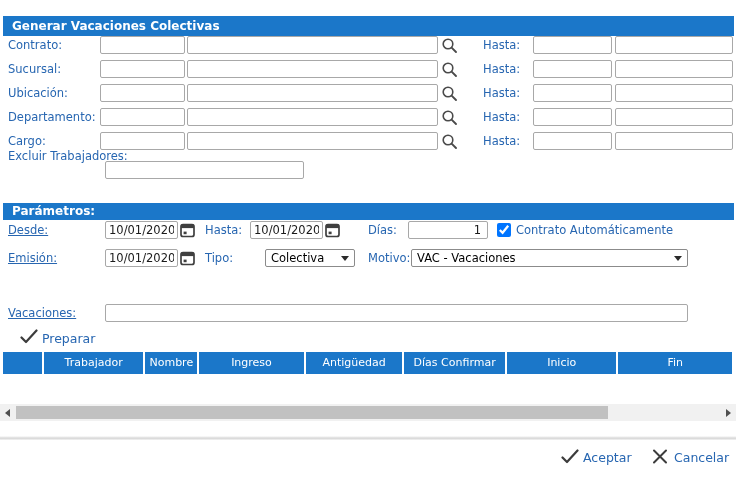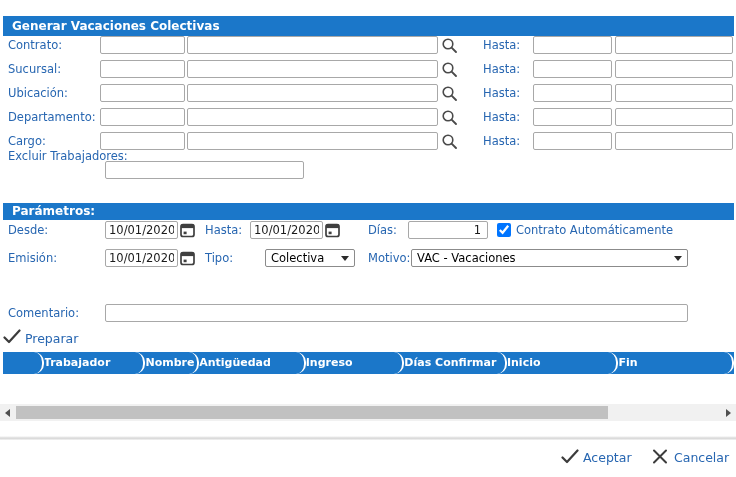--- a/index.html
+++ b/index.html
@@ -25,21 +25,21 @@
   .lrow .mag{position:absolute;left:441px;top:1px;width:17px;height:17px;cursor:pointer;}
   .lrow .l-hasta{left:483px;top:2px;}
   .lrow .i-hcode{left:533px;width:79px;}
   .lrow .i-hdesc{left:615px;width:118px;}
 
   
   .excl-label{left:8px;top:150px;width:92px;line-height:13px;}
   .excl-input{left:105px;top:161px;width:199px;}
 
   
-  .prow .p-label1{left:8px;top:2px;}
+  .prow .p-label1{left:8px;top:2px;text-decoration:underline;}
   .prow .i-date1{left:105px;width:73px;}
   .prow .cal1{position:absolute;left:180px;top:1px;}
   .prow .p-label2{left:205px;top:2px;}
   .prow .i-date2{left:250px;width:73px;}
   .prow .cal2{position:absolute;left:325px;top:1px;}
   .prow .p-label3{left:368px;top:2px;}
   .prow .i-dias{left:408px;width:80px;text-align:right;padding-right:6px;}
   .prow .chk{position:absolute;left:497px;top:2px;width:14px;height:14px;margin:0;}
   .prow .p-confirm{left:516px;top:2px;}
   .sel{position:absolute;top:0;height:18px;border:1px solid #8b8b8b;border-radius:2px;background:#fff;
@@ -47,27 +47,27 @@
   .sel .arrow{position:absolute;right:5px;top:6px;width:0;height:0;border-left:4px solid transparent;
        border-right:4px solid transparent;border-top:5px solid #2b2b2b;}
   .prow .sel-tipo{left:265px;width:90px;}
   .prow .sel-motivo{left:411px;width:277px;}
   .prow .a-code{left:105px;width:76px;}
   .prow .a-desc{left:185px;width:252px;}
   .prow .a-mag{position:absolute;left:441px;top:1px;width:17px;height:17px;cursor:pointer;}
   .prow .i-coment{left:105px;width:583px;}
 
   
-  .preparar{position:absolute;left:3px;top:329px;height:18px;cursor:pointer;}
+  .preparar{position:absolute;left:20px;top:329px;height:18px;cursor:pointer;}
   .preparar .txt{position:absolute;left:22px;top:2px;color:#2766b1;font-size:12.5px;white-space:nowrap;}
 
   
   .thead{position:absolute;left:3px;top:352px;width:731px;height:22px;display:flex;background:#1b77c9;}
-  .th{height:22px;line-height:22px;text-align:left;color:#fff;font-weight:bold;font-size:11px;
-      border-right:2px solid #fff;box-sizing:content-box;overflow:hidden;white-space:nowrap;border-radius:10px;}
+  .th{height:22px;line-height:22px;text-align:center;color:#fff;font-weight:normal;font-size:11px;
+      border-right:2px solid #fff;box-sizing:content-box;overflow:hidden;white-space:nowrap;}
   .th:nth-child(1){width:39px;}
   .th:nth-child(2){width:100px;}
   .th:nth-child(3){width:52px;}
   .th:nth-child(4){width:105px;}
   .th:nth-child(5){width:97px;}
   .th:nth-child(6){width:101px;}
   .th:nth-child(7){width:110px;}
   .th:nth-child(8){width:114px;}
   .th:nth-child(9){flex:1;border-right:none;}
 
@@ -208,37 +208,37 @@
     </div>
     <span class="lbl p-label3">Motivo:</span>
     <div class="sel sel-motivo">
       <span>VAC - Vacaciones</span>
       <span class="arrow"></span>
     </div>
   </div>
 
 
   <div class="row prow" style="top:304px">
-    <span class="lbl p-label1">Comentario:</span>
+    <span class="lbl p-label1">Vacaciones:</span>
     <input class="inp i-coment" value="" style="">
   </div>
 
   <div class="preparar">
     <svg width="18" height="15" viewBox="0 0 18 15">
         <path d="M1.5 8.5 L6 13 L16.5 1.5" fill="none" stroke="#3c3c3c" stroke-width="2.2" stroke-linecap="round" stroke-linejoin="round"></path>
       </svg>
     <span class="txt">Preparar</span>
   </div>
 
   <div class="thead">
     <div class="th"></div>
     <div class="th">Trabajador</div>
     <div class="th">Nombre</div>
+    <div class="th">Ingreso</div>
     <div class="th">Antigüedad</div>
-    <div class="th">Ingreso</div>
     <div class="th">Días Confirmar</div>
     <div class="th">Inicio</div>
     <div class="th">Fin</div>
     <div class="th"></div>
   </div>
 
   <div class="hscroll">
     <div class="sb-btn sb-left">
         <span class="tri-left"></span>
       </div>

